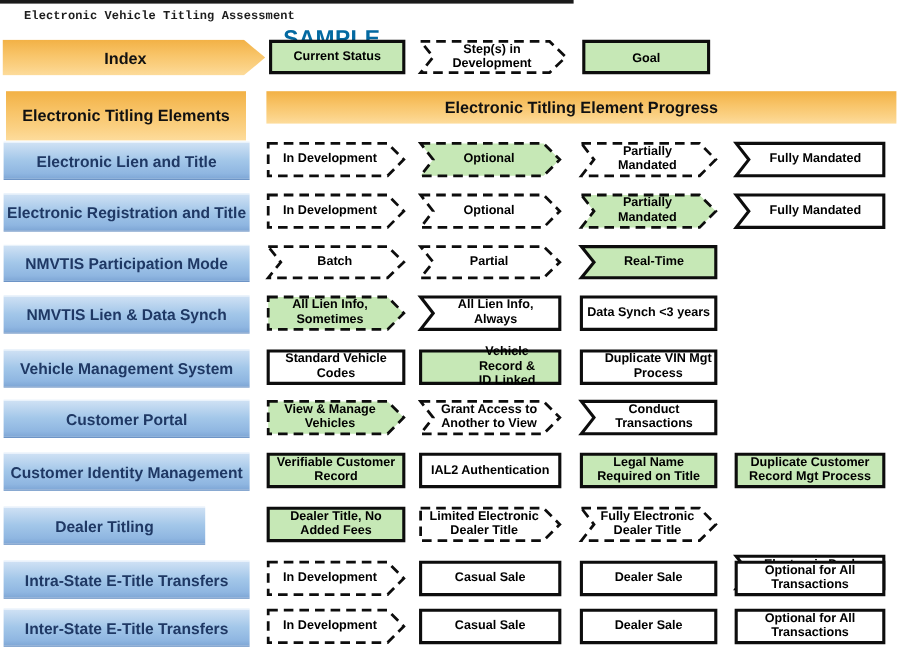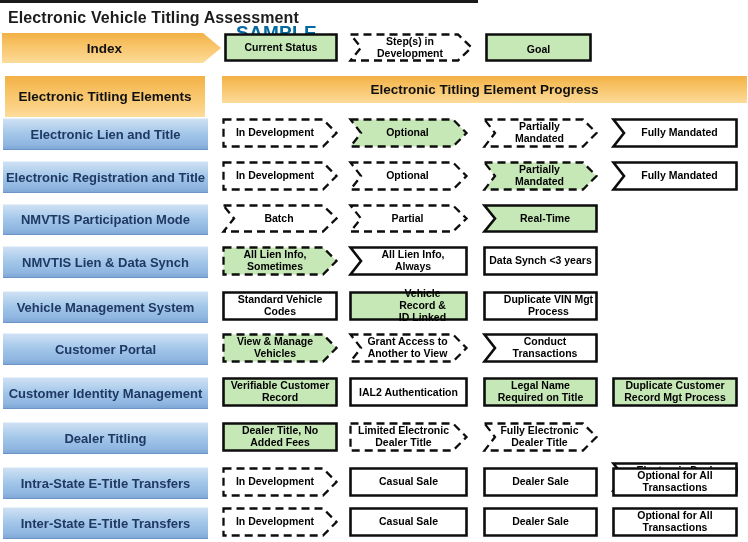--- a/index.html
+++ b/index.html
@@ -1,21 +1,21 @@
 <!DOCTYPE html>
 <html><head>
 <meta charset="utf-8">
 <style>
   html,body { margin:0; padding:0; background:#ffffff; }
   .stage {
     position:relative; width:748px; height:542px; background:#ffffff;
     font-family:"Liberation Sans", sans-serif; overflow:hidden;
   }
   .topline { position:absolute; left:0; top:0; height:3px; background:#1a1a1a; }
-  .page-title { position:absolute; left:8px; top:9px; font-size:16px; font-weight:bold; color:#1d1d1d; letter-spacing:0.1px; }
+  .page-title { position:absolute; left:20px; top:9px; font-size:10px; font-weight:bold; color:#1d1d1d; letter-spacing:0.1px;font-family:Liberation Mono, monospace; }
   .sample { position:absolute; left:236px; top:22px; font-size:19px; font-weight:bold; color:#0369a1; letter-spacing:0.3px; }
 
   .rowlabel {
     position:absolute; display:flex; align-items:center; justify-content:center;
     text-align:center; font-weight:bold;
   }
   .rowlabel.blue {
     background:linear-gradient(180deg,#cfe1f4 0%,#a3c7e9 48%,#8fb6e1 85%,#7fa7d6 100%);
     color:#1f3864; font-size:13px;
     border-top:1px solid #e7f1fa; border-bottom:1px solid #6d94c6;
@@ -213,21 +213,21 @@
           <polygon points="1.5,1.5 113.5,1.5 113.5,28.5 1.5,28.5" fill="#c6e8b6" stroke="#0d0d0d" stroke-width="2.6"></polygon>
         </svg>
         <div class="lbl" style="padding-left: 4px; padding-right: 4px;">Legal Name Required on Title</div>
       </div>
       <div class="item" style="left: 612px; top: 377px; width: 126px; height: 30px;">
         <svg width="126" height="30">
           <polygon points="1.5,1.5 124.5,1.5 124.5,28.5 1.5,28.5" fill="#c6e8b6" stroke="#0d0d0d" stroke-width="2.6"></polygon>
         </svg>
         <div class="lbl" style="padding-left: 4px; padding-right: 4px;">Duplicate Customer Record Mgt Process</div>
       </div>
-      <div class="rowlabel blue" style="left: 3px; top: 422px; width: 205px; height: 30px;">Dealer Titling</div>
+      <div class="rowlabel blue" style="left: 3px; top: 422px; width: 168px; height: 30px;">Dealer Titling</div>
       <div class="item" style="left: 222px; top: 422px; width: 116px; height: 30px;">
         <svg width="116" height="30">
           <polygon points="1.5,1.5 114.5,1.5 114.5,28.5 1.5,28.5" fill="#c6e8b6" stroke="#0d0d0d" stroke-width="2.6"></polygon>
         </svg>
         <div class="lbl" style="padding-left: 4px; padding-right: 4px;">Dealer Title, No Added Fees</div>
       </div>
       <div class="item" style="left: 349px; top: 422px; width: 119px; height: 30px;">
         <svg width="119" height="30">
           <polygon points="1.5,1.5 104,1.5 117.5,15 104,28.5 1.5,28.5" fill="#ffffff" stroke="#0d0d0d" stroke-width="2.3" stroke-dasharray="8 5"></polygon>
         </svg>

